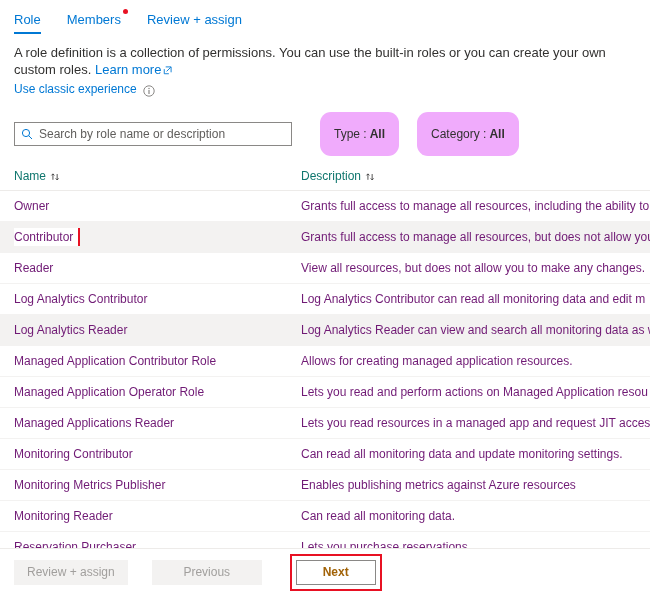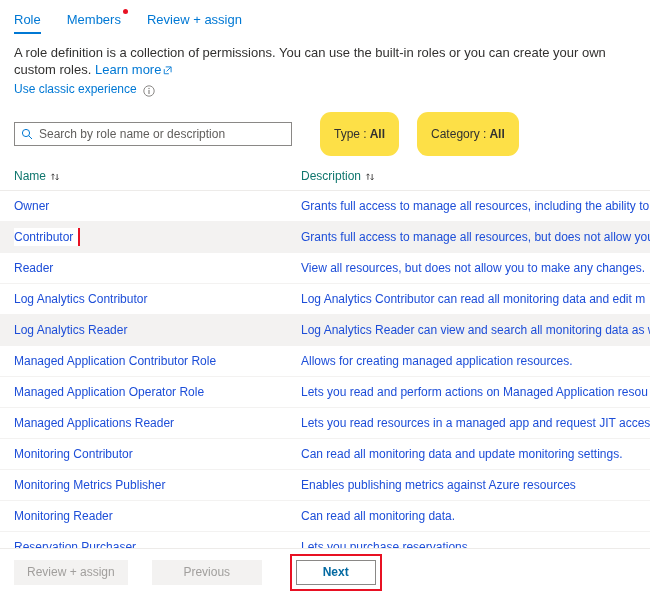--- a/index.html
+++ b/index.html
@@ -127,21 +127,21 @@
     background: transparent;
     padding: 0;
   }
   .searchbox input::placeholder {
     color: #605e5c;
     opacity: 1;
   }
   .pill {
     height: 16px;
     border-radius: 11px;
-    background: #fde047;
+    background: #f0abfc;
     color: #323130;
     font-size: 12px;
     display: inline-flex;
     align-items: center;
     justify-content: center;
     padding: 14px 14px;
     cursor: pointer;
     white-space: nowrap;
   }
   .pill b { font-weight: bold; margin-left: 3px; }
@@ -181,21 +181,21 @@
     height: 31px;
     padding-left: 14px;
     border-bottom: 1px solid #f3f2f1;
     background: #ffffff;
     cursor: pointer;
     box-sizing: border-box;
   }
   .t-row.alt { background: #f3f2f1; }
   .t-row .cell {
     font-size: 12px;
-    color: #1d4ed8;
+    color: #701a75;
     white-space: nowrap;
     overflow: hidden;
   }
   .t-row .cell.desc {
     text-overflow: clip;
   }
   .name-wrap { position: relative; display: inline-block; }
   .name-wrap.boxed {
     outline: 2px solid #e81123;
     background: #ffffff;
@@ -230,21 +230,21 @@
     padding: 0 12px;
   }
   .btn.disabled {
     background: #f3f2f1;
     color: #a19f9d;
     border: 1px solid #f3f2f1;
     cursor: default;
   }
   .btn.default {
     background: #ffffff;
-    color: #0369a1;
+    color: #a16207;
     border: 1px solid #8a8886;
     font-weight: bold;
     min-width: 80px;
   }
   .btn-prev { margin-left: 24px; }
   .next-wrap {
     margin-left: 28px;
     border: 2px solid #e81123;
     padding: 4px;
     display: inline-flex;

